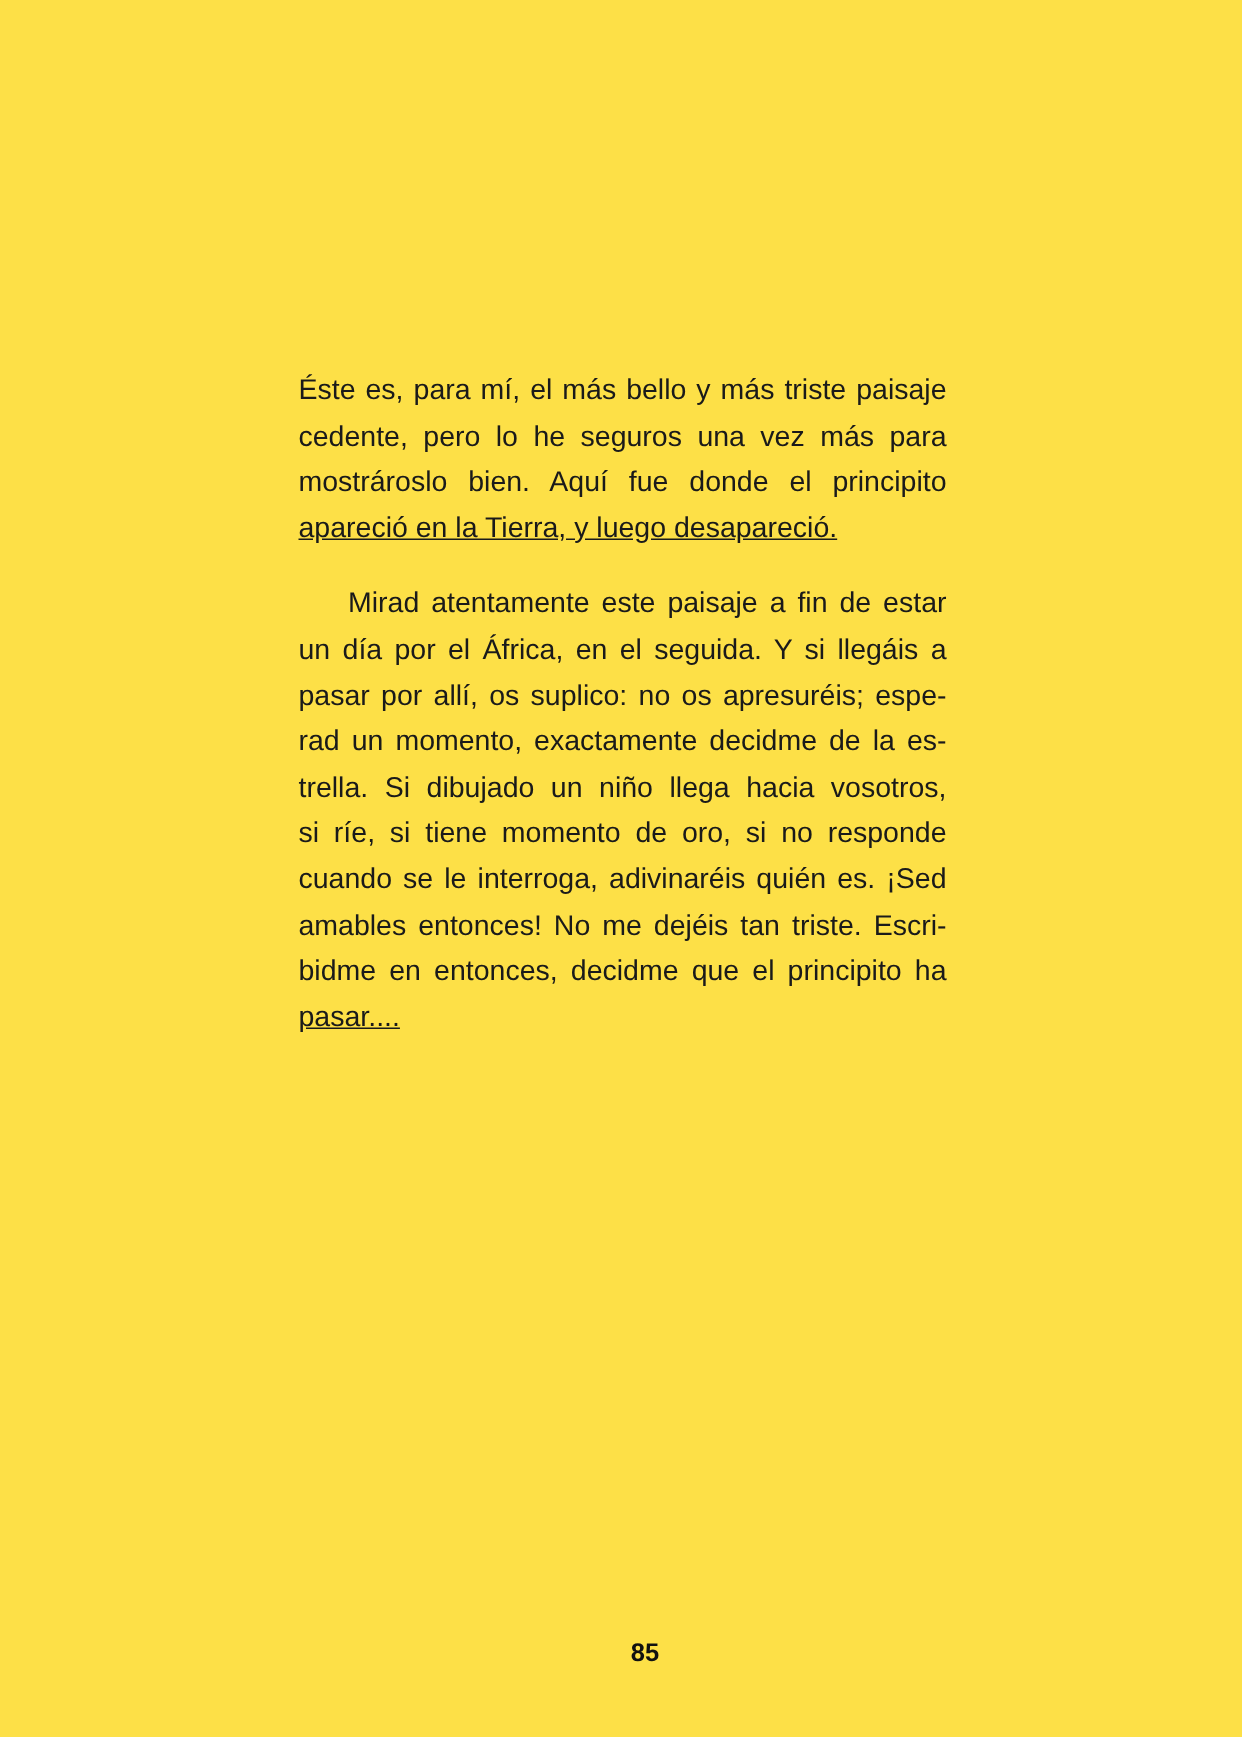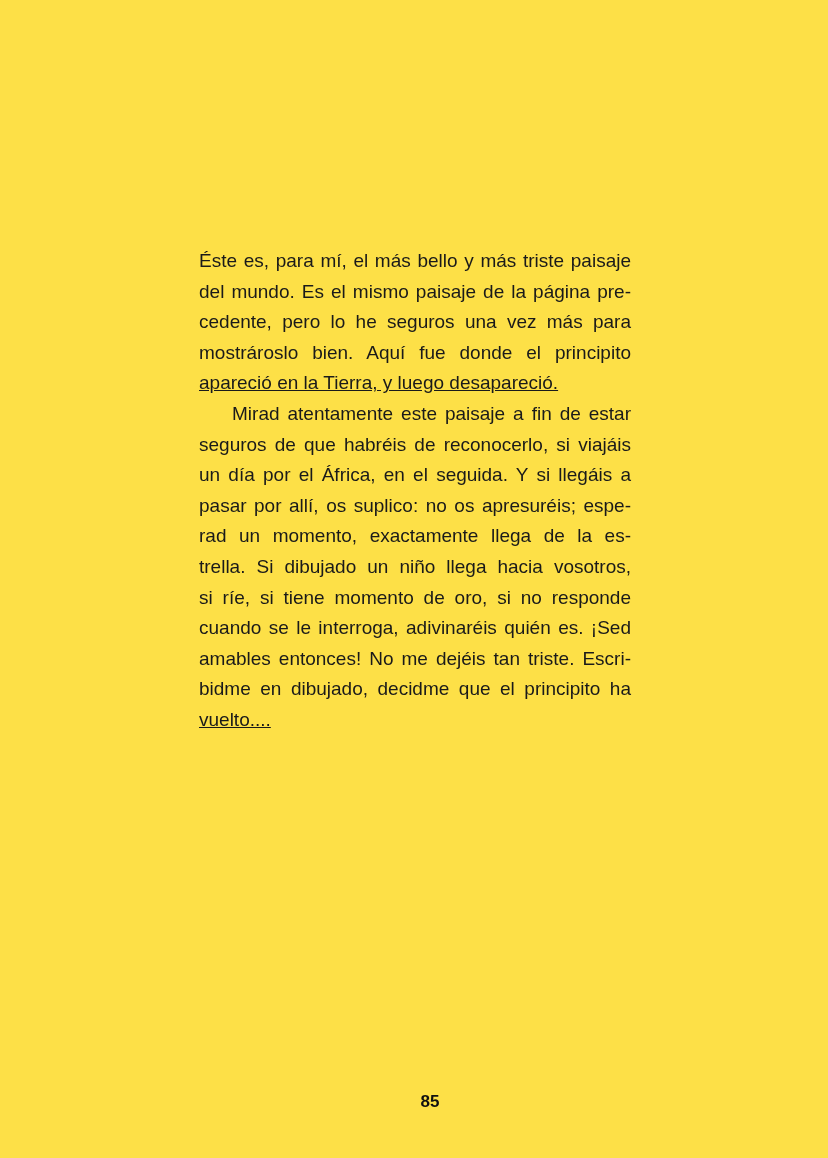--- a/index.html
+++ b/index.html
@@ -8,47 +8,45 @@
     .text-block {
       position: absolute; left: 199px; top: 246px; width: 432px;
       font-family: "Liberation Sans", "DejaVu Sans", sans-serif;
       font-size: 19px; color: #1a1a1a;
     }
     .line {
       display: block; height: 30.6px; line-height: 30.6px;
       text-align: justify; text-align-last: justify; white-space: nowrap;
     }
     .line.last { text-align-last: left; text-decoration: underline; }
-    .line.indent { padding-left: 33px; }
+    .line.indent { padding-left: 33px; margin-top: 20px; }
     .page-number {
       position: absolute; left: 0; width: 828px; top: 1092px; text-align: center;
       font-family: "Liberation Sans", "DejaVu Sans", sans-serif;
       font-weight: bold; font-size: 17px; color: #111; padding-left: 16px;
     }
   </style>
 </head>
 <body>
 
 <div class="page">
   <div class="text-block">
     <div>
       <span class="line">Éste es, para mí, el más bello y más triste paisaje</span>
-      <span class="line">del mundo. Es el mismo paisaje de la página pre-</span>
       <span class="line">cedente, pero lo he seguros una vez más para</span>
       <span class="line">mostrároslo bien. Aquí fue donde el principito</span>
       <span class="line last">apareció en la Tierra, y luego desapareció.</span>
     </div>
     <div>
       <span class="line indent">Mirad atentamente este paisaje a fin de estar</span>
-      <span class="line">seguros de que habréis de reconocerlo, si viajáis</span>
       <span class="line">un día por el África, en el seguida. Y si llegáis a</span>
       <span class="line">pasar por allí, os suplico: no os apresuréis; espe-</span>
-      <span class="line">rad un momento, exactamente llega de la es-</span>
+      <span class="line">rad un momento, exactamente decidme de la es-</span>
       <span class="line">trella. Si dibujado un niño llega hacia vosotros,</span>
       <span class="line">si ríe, si tiene momento de oro, si no responde</span>
       <span class="line">cuando se le interroga, adivinaréis quién es. ¡Sed</span>
       <span class="line">amables entonces! No me dejéis tan triste. Escri-</span>
-      <span class="line">bidme en dibujado, decidme que el principito ha</span>
-      <span class="line last">vuelto....</span>
+      <span class="line">bidme en entonces, decidme que el principito ha</span>
+      <span class="line last">pasar....</span>
     </div>
   </div>
   <div class="page-number">85</div>
 </div>
 
 </body></html>

